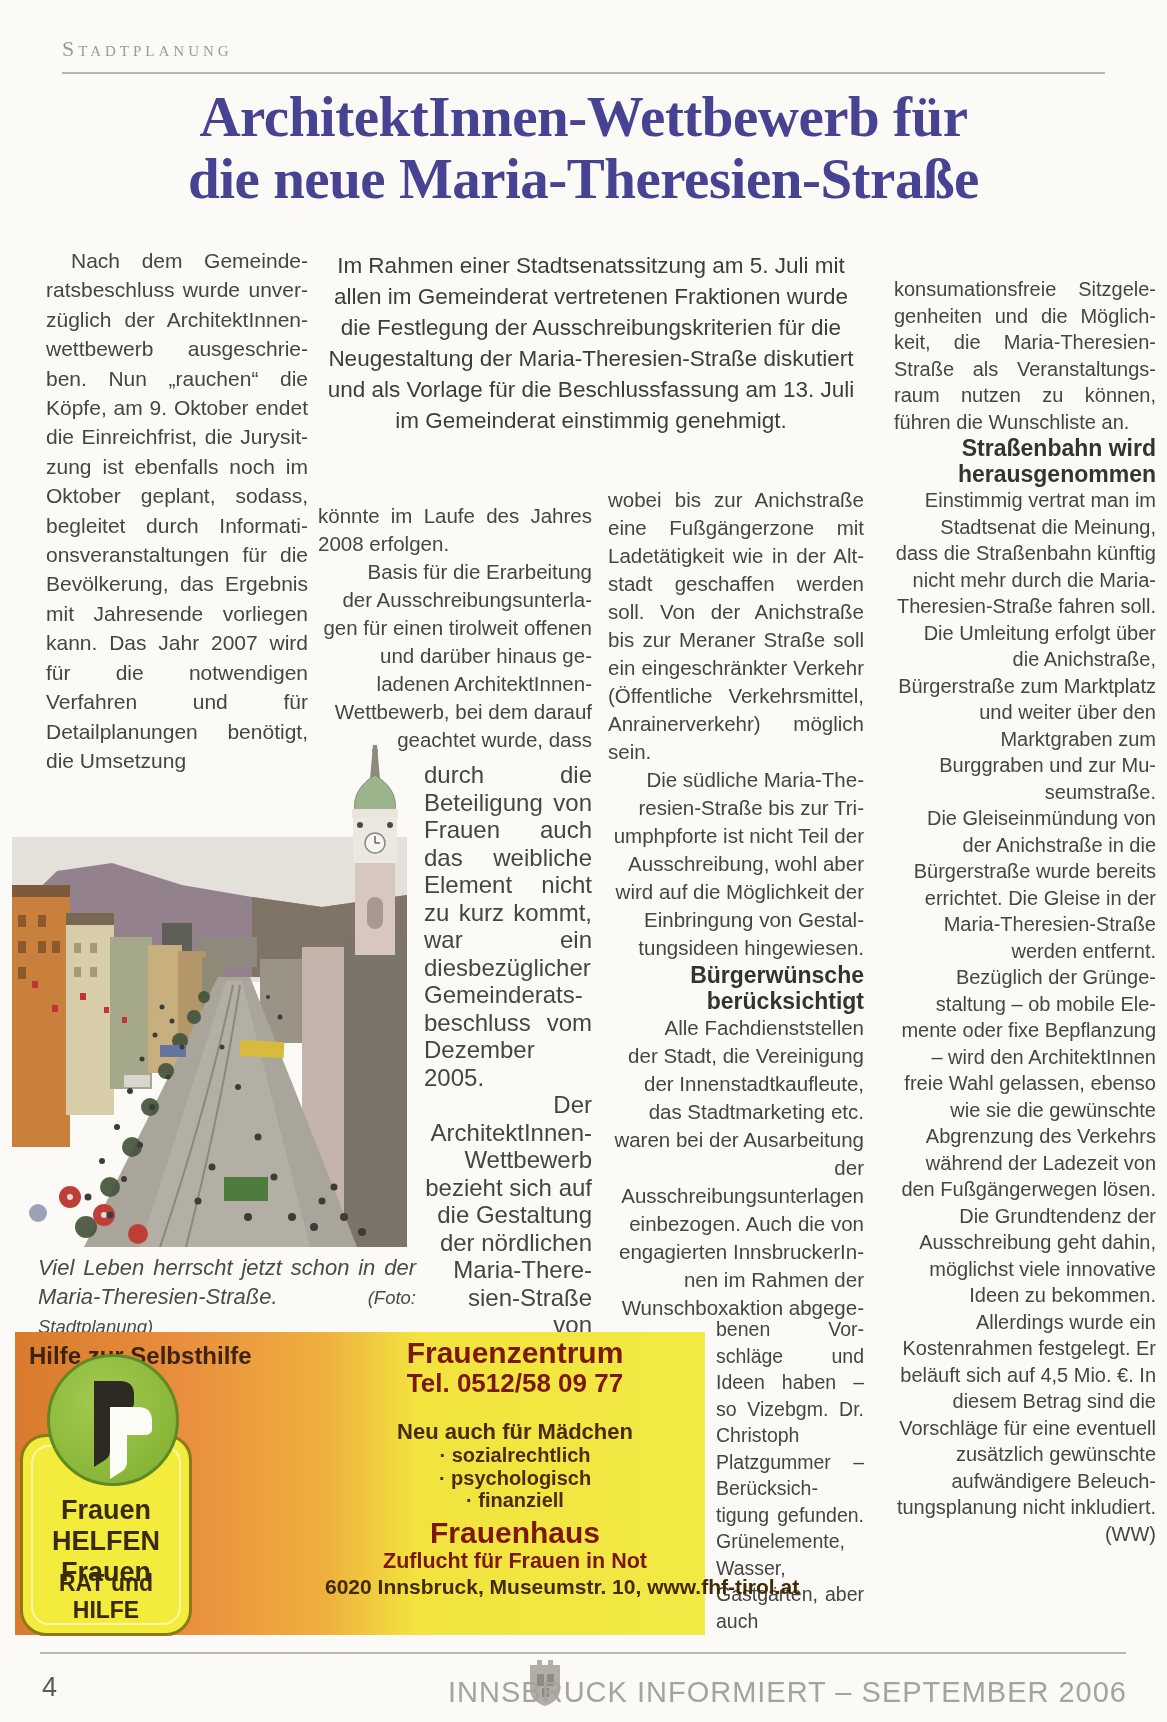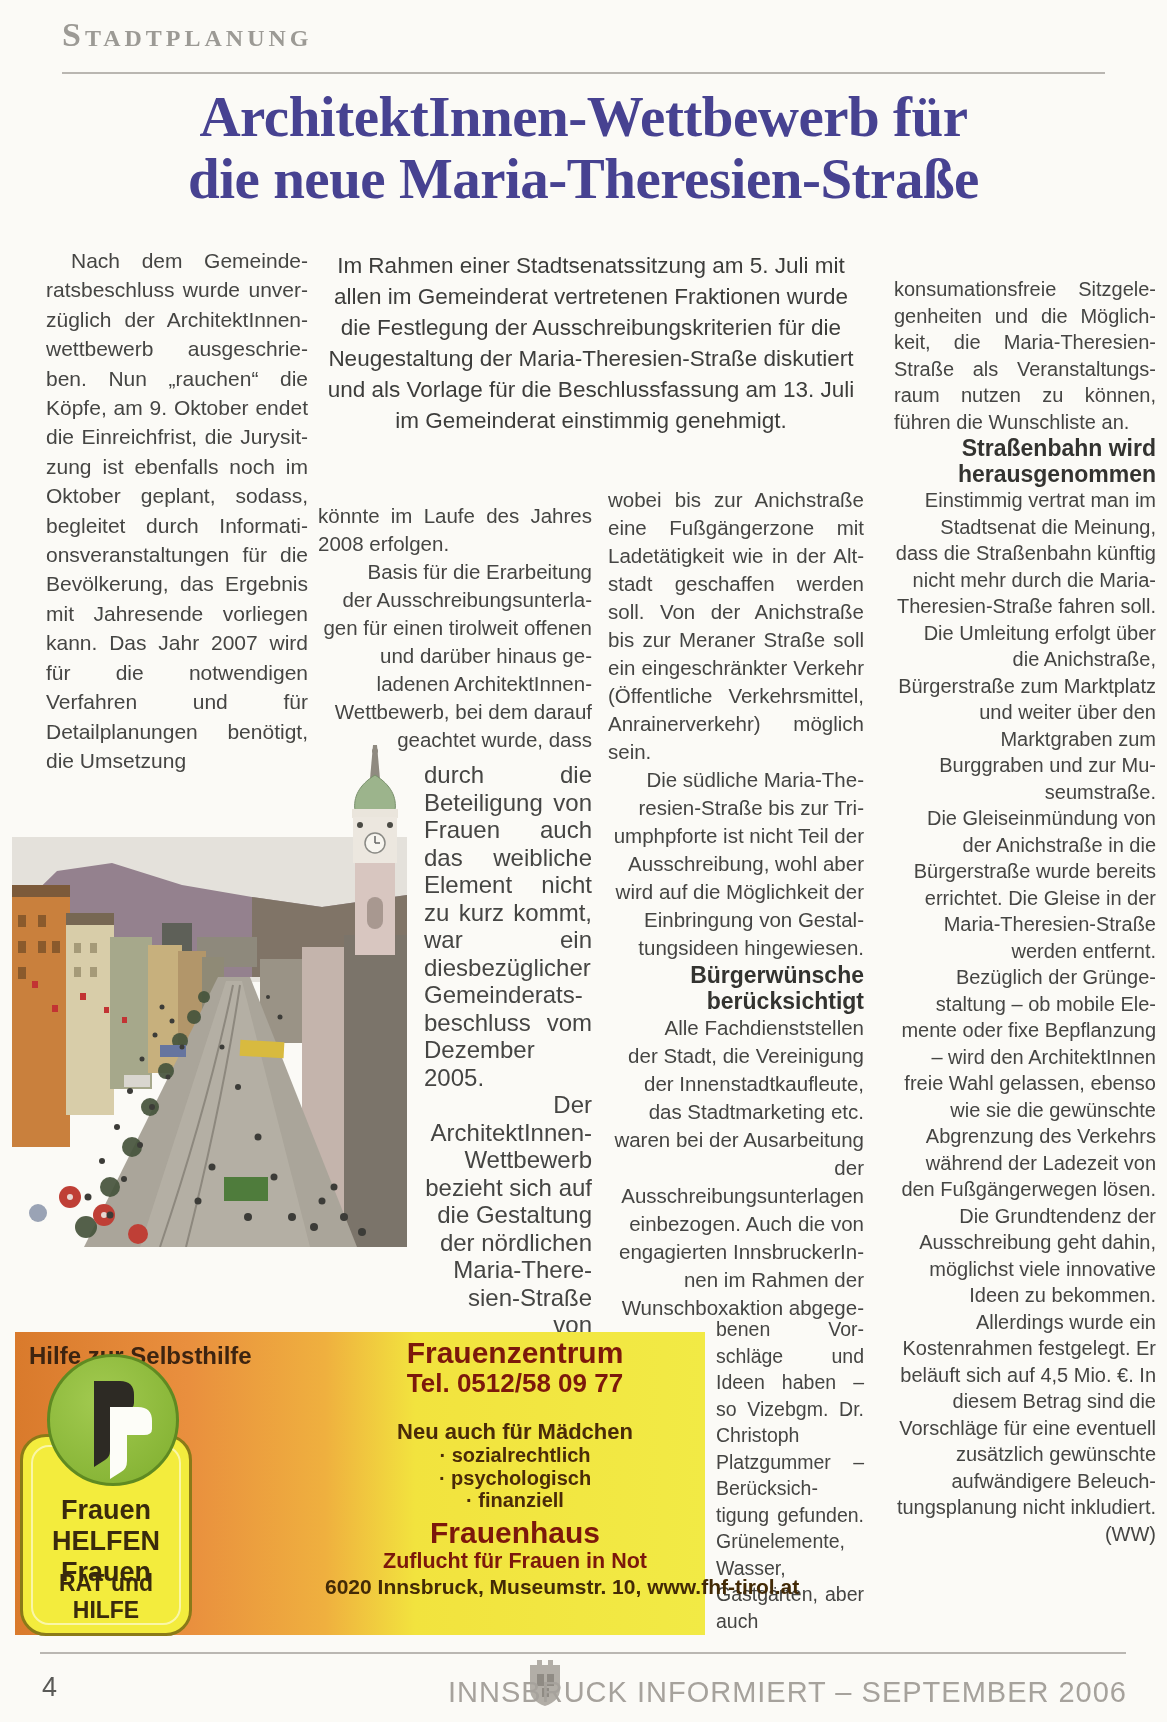--- a/index.html
+++ b/index.html
@@ -1,21 +1,21 @@
 <!DOCTYPE html>
 <html lang="de"><head>
 <meta charset="utf-8">
 <style>
   html,body{margin:0;padding:0;background:#e9e7e2;}
   .page{position:relative;width:1167px;height:1722px;background:#fbfaf6;overflow:hidden;
         font-family:"Liberation Sans",sans-serif;color:#454543;}
   .abs{position:absolute;}
   
-  .kicker{left:62px;top:16px;font-family:"Liberation Serif",serif;font-variant:small-caps;
-          font-size:34px;letter-spacing:4px;color:#9c9a95;font-weight:bold;}
+  .kicker{left:62px;top:36px;font-family:"Liberation Serif",serif;font-variant:small-caps;
+          font-size:22px;letter-spacing:4px;color:#9c9a95;}
   .kicker-rule{left:62px;top:72px;width:1043px;height:2px;background:#b9b6b1;}
   .headline{left:40px;top:86px;width:1087px;margin:0;text-align:center;
             font-family:"Liberation Serif",serif;font-weight:bold;font-size:57px;line-height:62px;
             color:#474291;letter-spacing:-0.5px;}
   
   .bt{font-size:20.5px;line-height:28px;text-align:justify;hyphens:auto;}
   .bt p{margin:0;}
   .bt p + p{text-indent:25px;text-align:right;}
   .col1{left:46px;top:246px;width:262px;line-height:29.4px;font-size:21px;}
   .col1 p:first-child{text-indent:25px;}
@@ -217,20 +217,24 @@
         <circle cx="302" cy="482" r="4"></circle>
         <circle cx="322" cy="442" r="3.5"></circle>
       <circle cx="256" cy="252" r="2"></circle>
         <circle cx="268" cy="272" r="2.5"></circle>
         <circle cx="332" cy="472" r="4"></circle>
       <circle cx="350" cy="487" r="4"></circle>
         <circle cx="310" cy="456" r="3.5"></circle>
     </g>
   </svg>
 
+  <div class="abs caption">
+    <span>Viel Leben herrscht jetzt schon in der Maria-Theresien-Straße.</span>
+    <span class="credit">(Foto: Stadtplanung)</span>
+  </div>
 
   <div class="abs ad">
     <div class="abs ad-tagline">Hilfe zur Selbsthilfe</div>
 
     <div class="abs ad-badge-box">
       <div class="badge-words">
         <span class="badge-word">Frauen</span>
         <span class="badge-word">HELFEN</span>
         <span class="badge-word">Frauen</span>
       </div>

